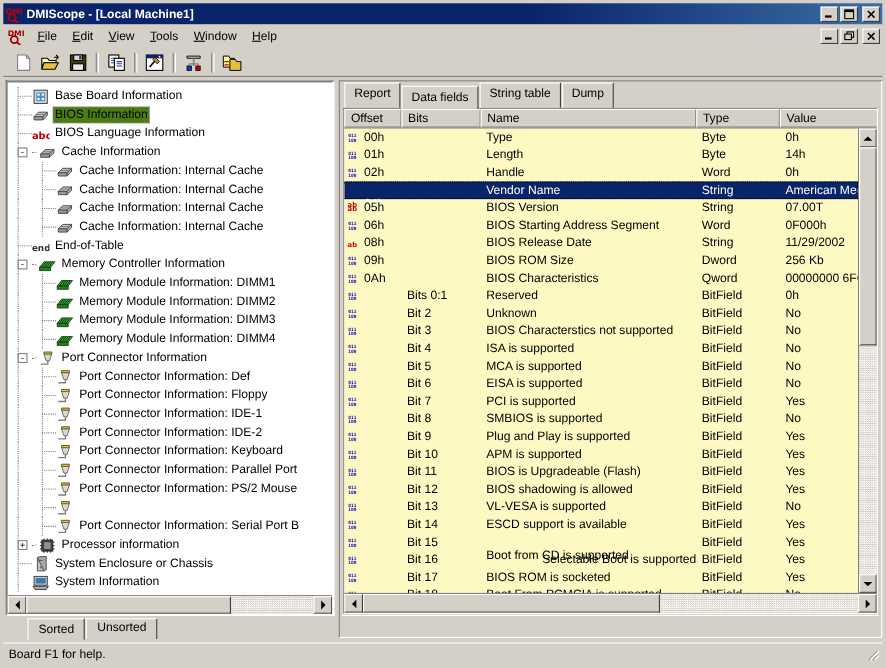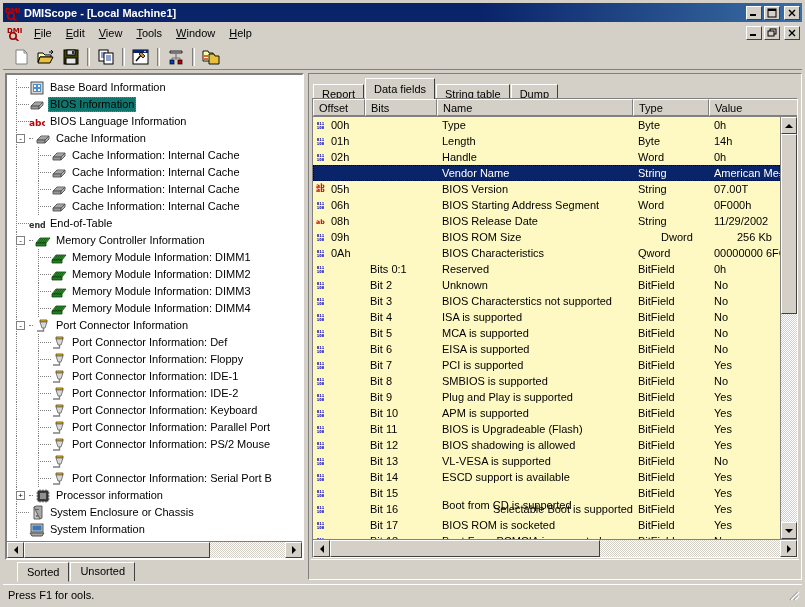--- a/index.html
+++ b/index.html
@@ -82,21 +82,21 @@
   }
   .treeinner {
     position: absolute; left: 0; top: 0; right: 0; bottom: 17px;
     overflow: hidden; padding: 4px 0 0 0;
   }
   .tnode {
     display: flex; align-items: center; height: 17px; white-space: nowrap;
     position: relative;
   }
   .tnode .tlabel { font-size: 11px; padding: 0 2px; line-height: 13px; }
-  .tnode .tlabel.sel { background: #0f766e; border: 1px dotted #808080; padding: 0 1px; text-align: center; }
+  .tnode .tlabel.sel { background: #4d7c0f; border: 1px dotted #808080; padding: 0 1px; text-align: center; }
   .expander {
     width: 9px; height: 9px; border: 1px solid #808080; background: #fff;
     display: inline-flex; align-items: center; justify-content: center;
     font-size: 8px; line-height: 7px; font-family: "Liberation Sans", sans-serif;
     flex: 0 0 auto; color: #000;
   }
   .tico { width: 16px; height: 16px; flex: 0 0 auto; margin-right: 3px; }
   .dots { flex: 0 0 auto; }
 
   
@@ -122,21 +122,21 @@
     flex: 0 0 auto;
   }
   .arrow { width: 0; height: 0; }
   .arrow.left   { border-top: 4px solid transparent; border-bottom: 4px solid transparent; border-right: 4px solid #000; }
   .arrow.right  { border-top: 4px solid transparent; border-bottom: 4px solid transparent; border-left: 4px solid #000; }
   .arrow.up     { border-left: 4px solid transparent; border-right: 4px solid transparent; border-bottom: 4px solid #000; }
   .arrow.down   { border-left: 4px solid transparent; border-right: 4px solid transparent; border-top: 4px solid #000; }
 
   
   .lefttabs {
-    position: absolute; left: 8px; top: 489px; width: 299px; height: 20px;
+    position: absolute; left: 16px; top: 489px; width: 299px; height: 20px;
     display: flex; align-items: flex-start; padding-left: 4px;
   }
   .ltab {
     height: 19px; padding: 2px 9px 0 9px; font-size: 11px;
     background: #d4d0c8;
     border-top: 1px solid #fff; border-left: 1px solid #fff;
     border-right: 1px solid #404040;
     border-bottom: none;
     margin-right: 1px;
   }
@@ -152,21 +152,21 @@
     background: #d4d0c8;
     border: 1px solid;
     border-color: #808080 #fff #fff #808080;
   }
   .rtabs {
     position: absolute; left: 4px; top: 4px; height: 21px;
     display: flex; align-items: flex-end;
   }
   .rtab {
     font-size: 11px; background: #d4d0c8; padding: 2px 8px 2px 8px;
-    height: 15px; line-height: 14px;
+    height: 24px; line-height: 14px;
     border-top: 1px solid #fff; border-left: 1px solid #fff;
     border-right: 1px solid #404040;
     margin-right: 1px;
   }
   .rtab.active {
     height: 21px; line-height: 15px; padding-top: 3px;
     border-bottom: none; position: relative; z-index: 3;
   }
 
   .gridbox {
@@ -914,21 +914,21 @@
               <svg width="13" height="11" viewBox="0 0 16 16" class="rowico">
                 <g font-family="DejaVu Sans Mono" font-size="6" font-weight="bold" fill="#0000c0">
                   <text x="1" y="7">011</text>
                   <text x="1" y="13">100</text>
                 </g>
               </svg>
               <span>09h</span>
             </div>
             <div class="gcell" style="width: 72px;"></div>
             <div class="gcell" style="width: 196px;">BIOS ROM Size</div>
-            <div class="gcell" style="width: 76px; margin-left: 23px;">Dword</div>
+            <div class="gcell" style="width: 76px;">Dword</div>
             <div class="gcell" style="width: 90px;">256 Kb</div>
           </div>
           <div class="grow">
             <div class="gcell c0" style="width: 52px;">
               <svg width="13" height="11" viewBox="0 0 16 16" class="rowico">
                 <g font-family="DejaVu Sans Mono" font-size="6" font-weight="bold" fill="#0000c0">
                   <text x="1" y="7">011</text>
                   <text x="1" y="13">100</text>
                 </g>
               </svg>
@@ -1232,21 +1232,21 @@
         <span class="sb-btn">
             <span class="arrow right"></span>
           </span>
       </div>
     </div>
 
     <div class="rp-status"></div>
   </div>
 
   <div class="statusbar">
-    <span class="stext">Press F1 for ools.</span>
+    <span class="stext">Board F1 for help.</span>
     <span class="grip">
       <svg width="14" height="14" viewBox="0 0 14 14">
         <g stroke="#808080" stroke-width="1.3">
           <line x1="12" y1="4" x2="4" y2="12"></line>
             <line x1="12" y1="8" x2="8" y2="12"></line>
             <line x1="12" y1="12" x2="12" y2="12"></line>
         </g>
         <g stroke="#ffffff" stroke-width="1.3">
           <line x1="13" y1="4" x2="5" y2="12"></line>
             <line x1="13" y1="8" x2="9" y2="12"></line>

